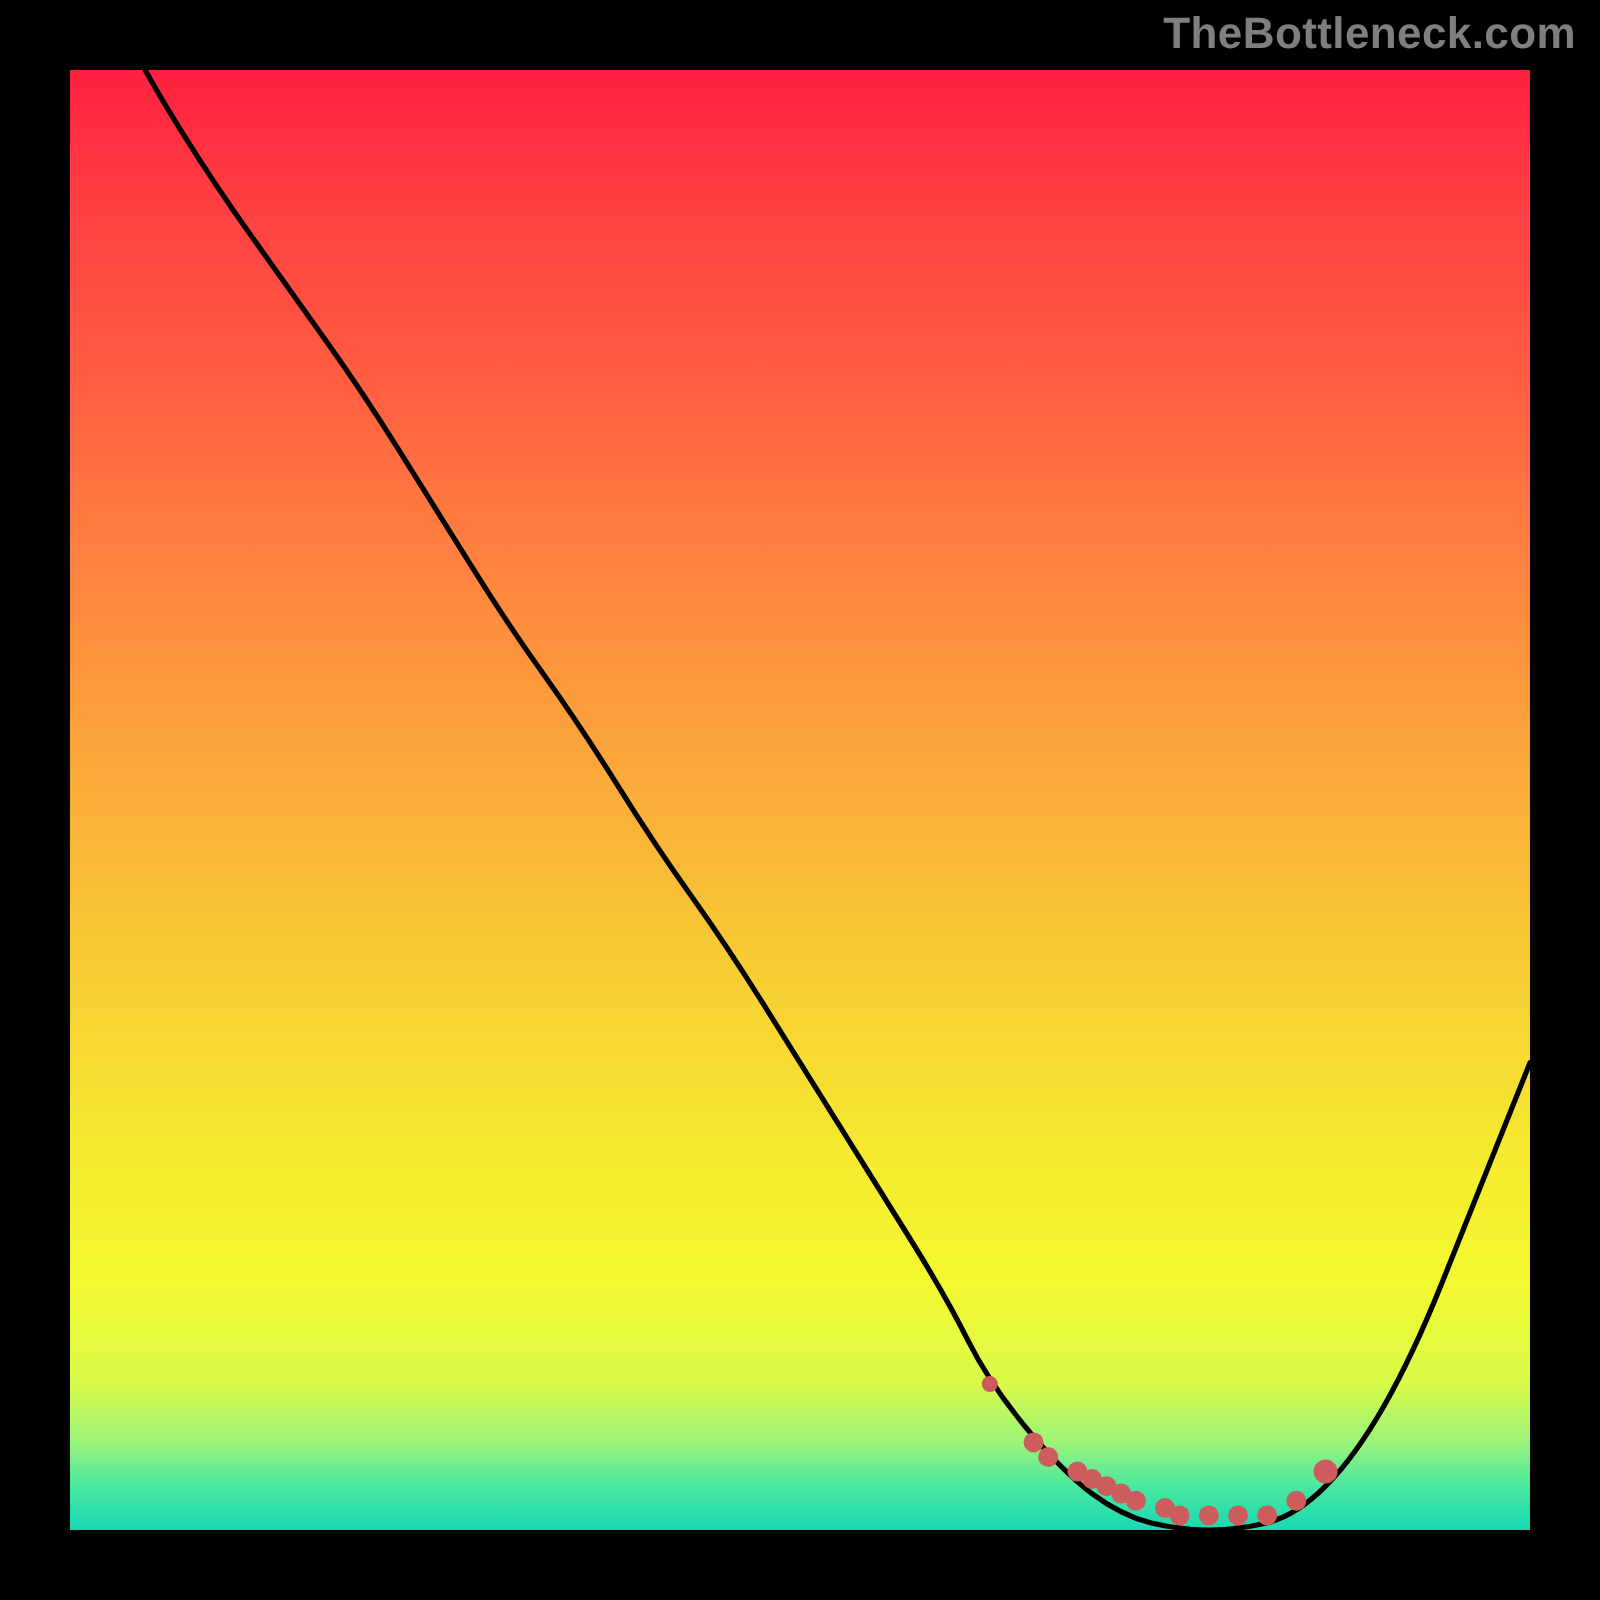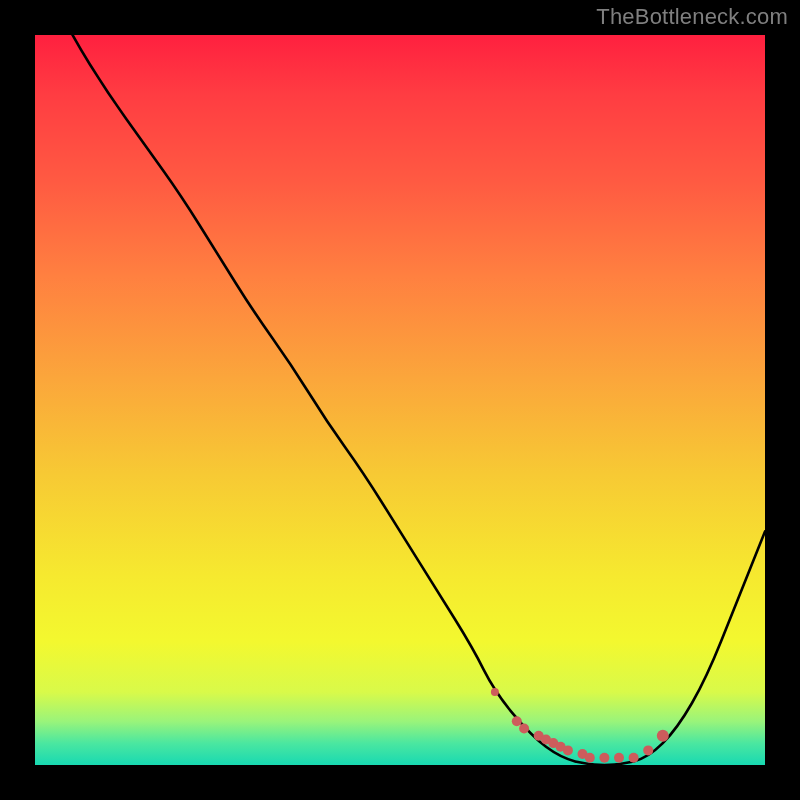--- a/index.html
+++ b/index.html
@@ -16,21 +16,21 @@
     left: 0; top: 0;
     width: 800px; height: 800px;
     background: #000;
   }
   .watermark {
     position: absolute;
     top: 4px;
     right: 12px;
     color: #7f7f7f;
     font-size: 22px;
-    font-weight: 400;
+    font-weight: 700;
     letter-spacing: 0.2px;
     user-select: none;
   }
   .plot {
     position: absolute;
     left: 35px;
     top: 35px;
     width: 730px;
     height: 730px;
     background: linear-gradient(

